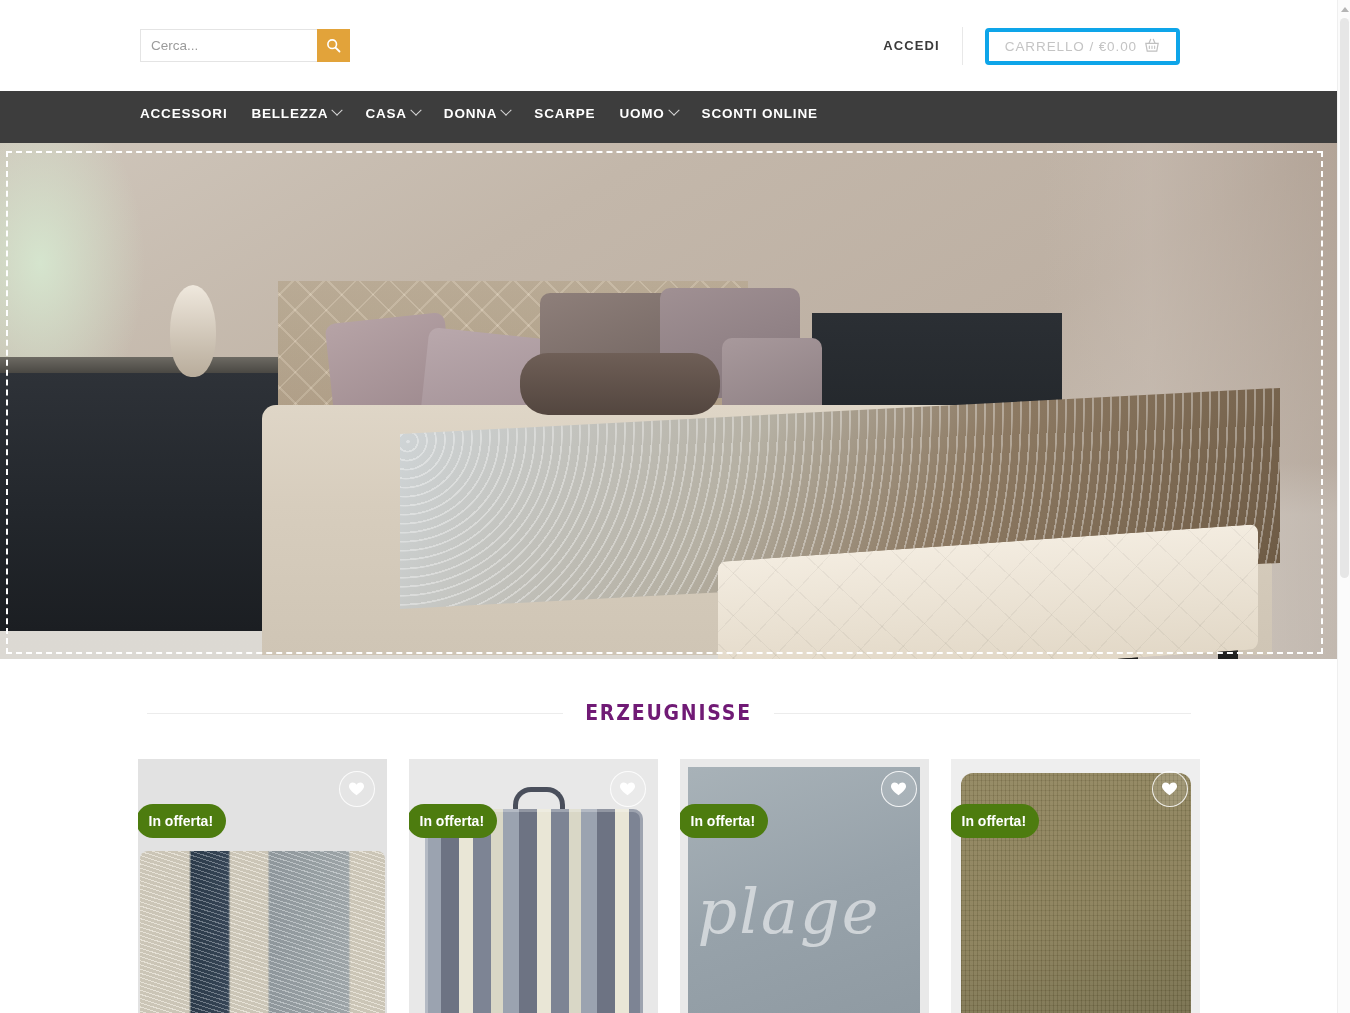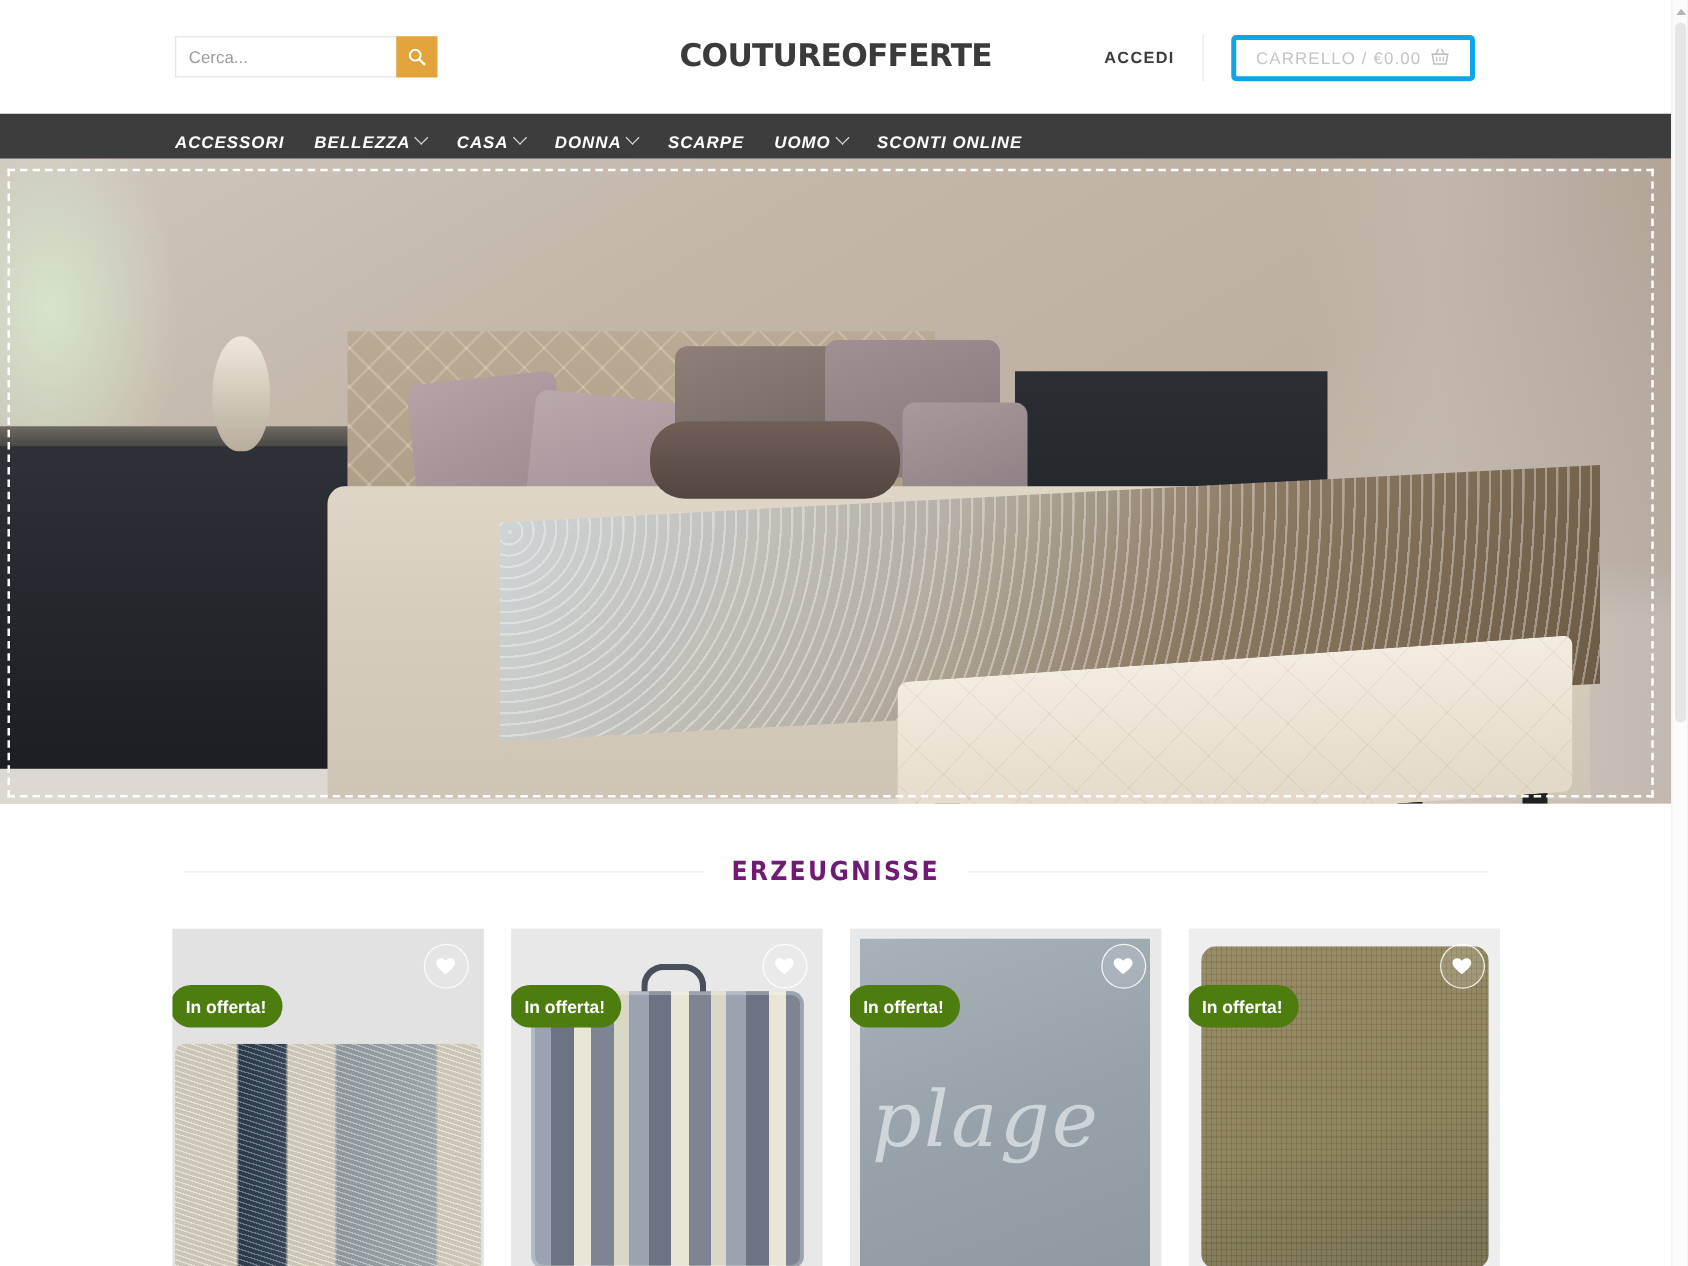--- a/index.html
+++ b/index.html
@@ -128,23 +128,22 @@
     text-decoration: none;
     background: #fff;
     white-space: nowrap;
   }
   .cart-icon { display: block; }
 
   
   .main-nav {
     position: relative;
     width: 1337px;
-    height: 36px;
+    height: 52px;
     background: #3d3d3d;
-    font-style: italic;
   }
   .nav-list {
     position: absolute;
     left: 140px;
     top: 0;
     height: 44px;
     display: flex;
     align-items: center;
     list-style: none;
     gap: 0;
@@ -507,21 +506,20 @@
           <button class="search-btn" type="submit">
             <span>
               <svg width="15" height="15" viewBox="0 0 16 16">
                 <circle cx="6.6" cy="6.6" r="4.6" fill="none" stroke="#ffffff" stroke-width="1.7"></circle>
                 <line x1="10.2" y1="10.2" x2="14.4" y2="14.4" stroke="#ffffff" stroke-width="1.9" stroke-linecap="round"></line>
               </svg>
             </span>
           </button>
         </form>
 
-        <div class="logo">COUTUREOFFERTE</div>
 
         <div class="header-right">
           <a class="accedi" href="#">ACCEDI</a>
           <a class="cart-btn" href="#">
             <span>CARRELLO / €0.00</span>
             <span class="cart-icon">
               <svg width="16" height="15" viewBox="0 0 18 17">
                 <path d="M2 6 h14 l-1.6 9 H3.6 Z" fill="none" stroke="#c0c0c0" stroke-width="1.4"></path>
                 <path d="M5.6 6 L7.4 1.6 M12.4 6 L10.6 1.6" fill="none" stroke="#c0c0c0" stroke-width="1.4" stroke-linecap="round"></path>
                 <path d="M6 9 v3 M9 9 v3 M12 9 v3" stroke="#c0c0c0" stroke-width="1.2" stroke-linecap="round"></path>

